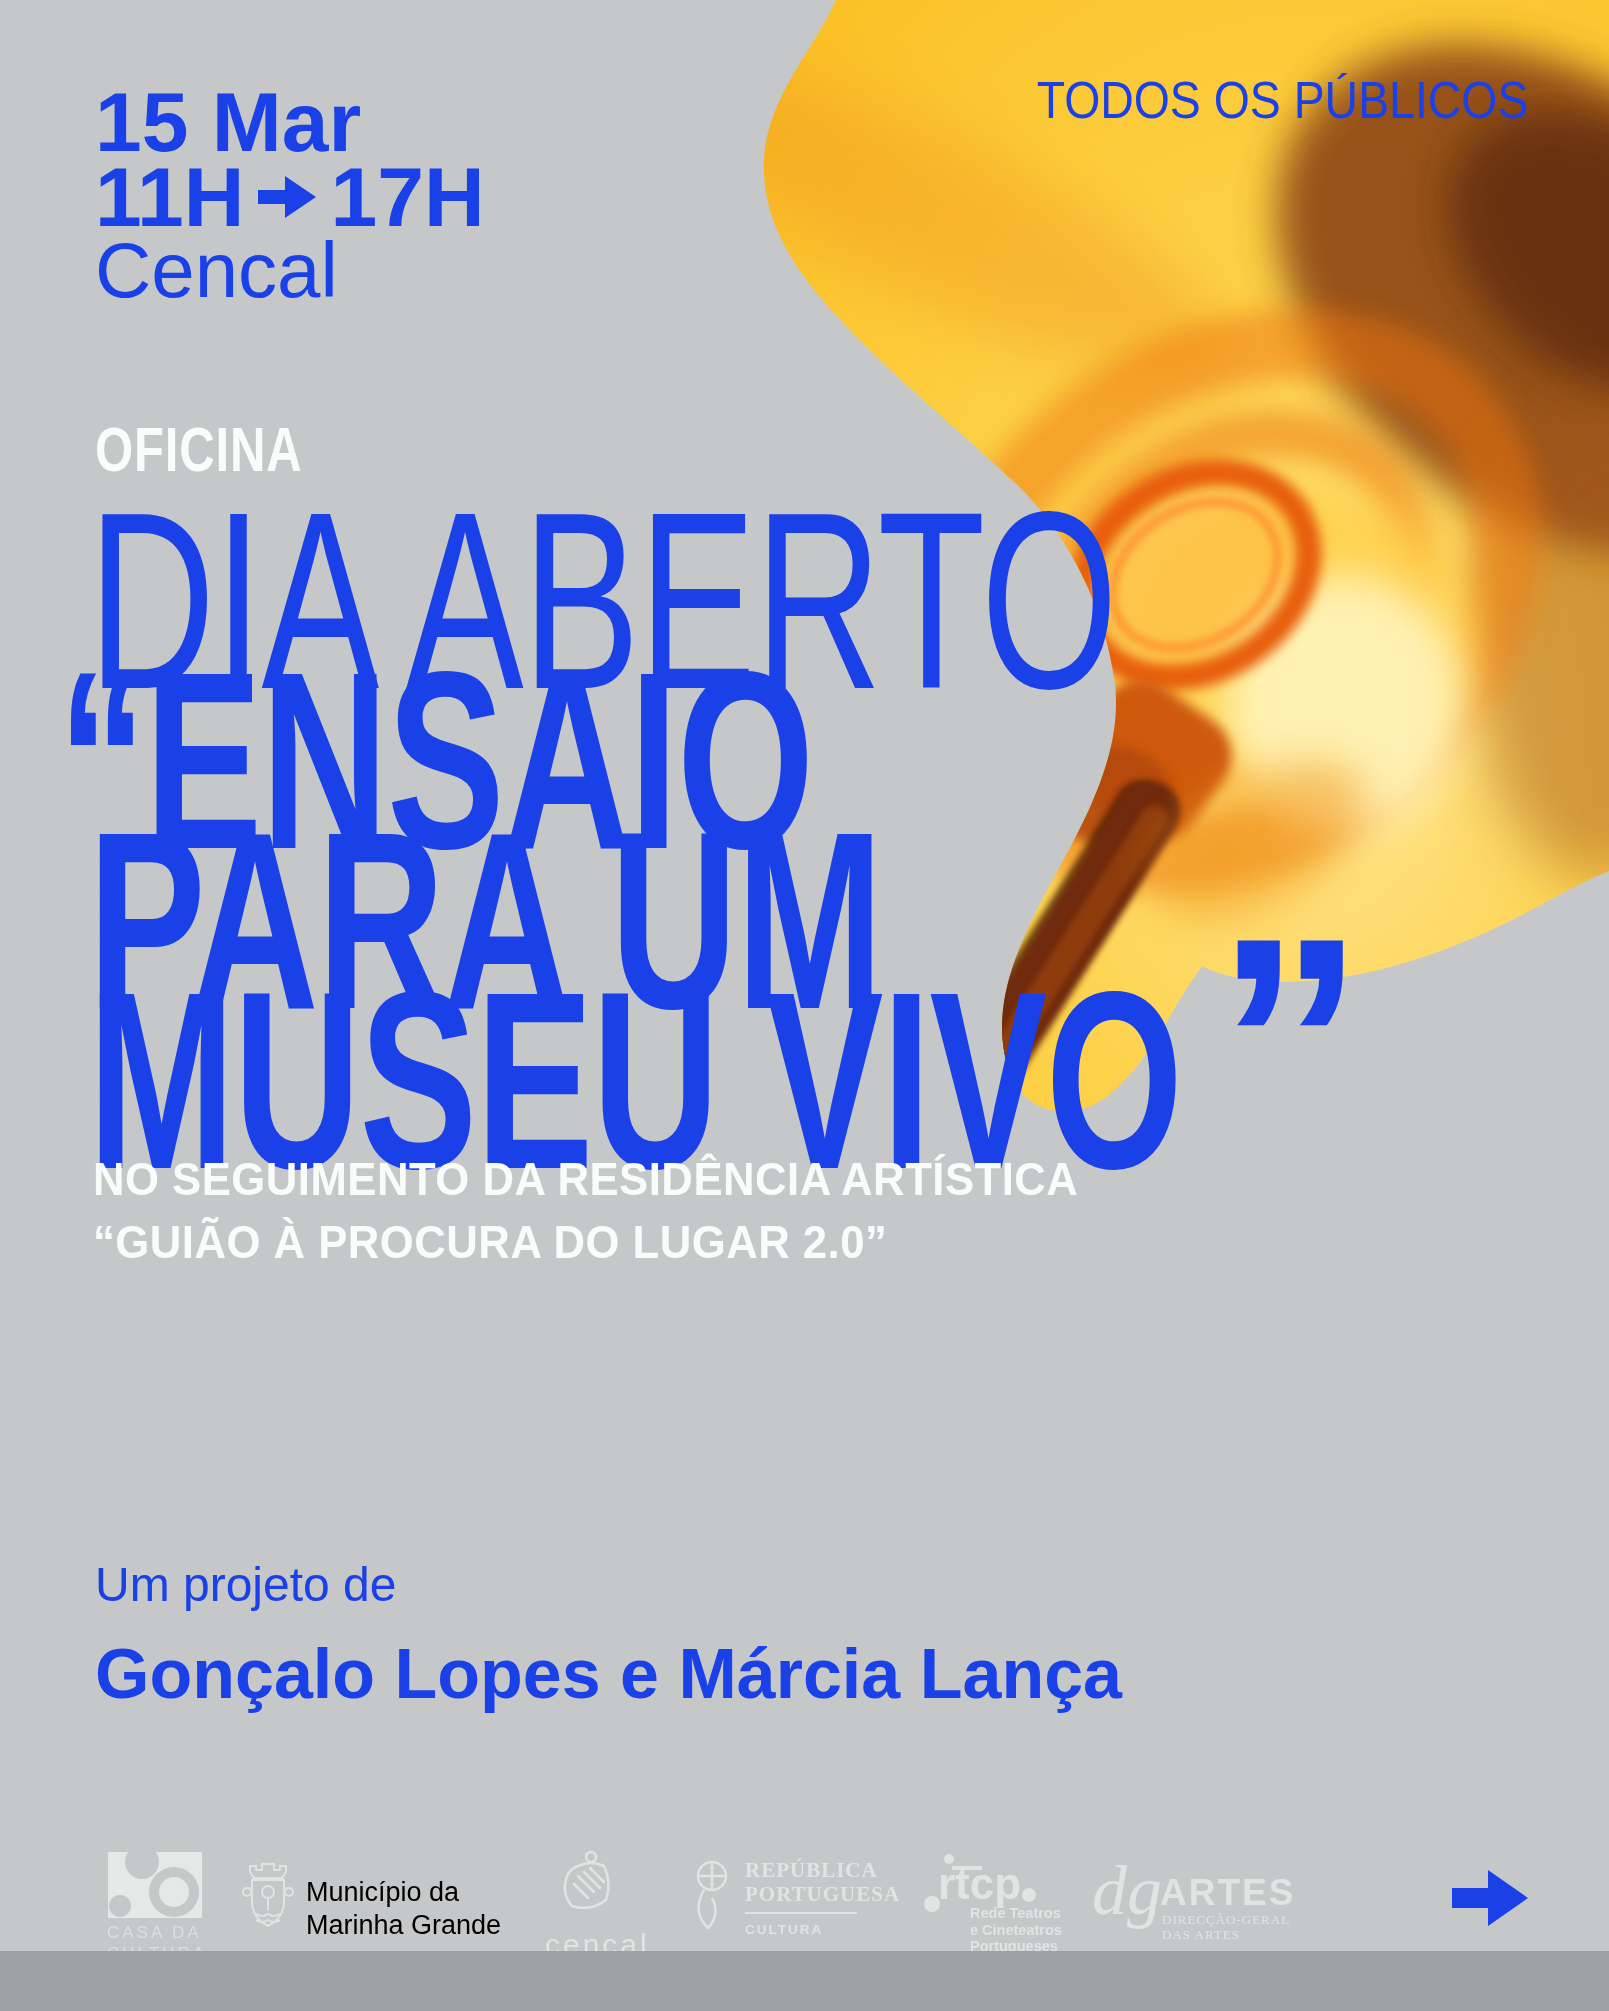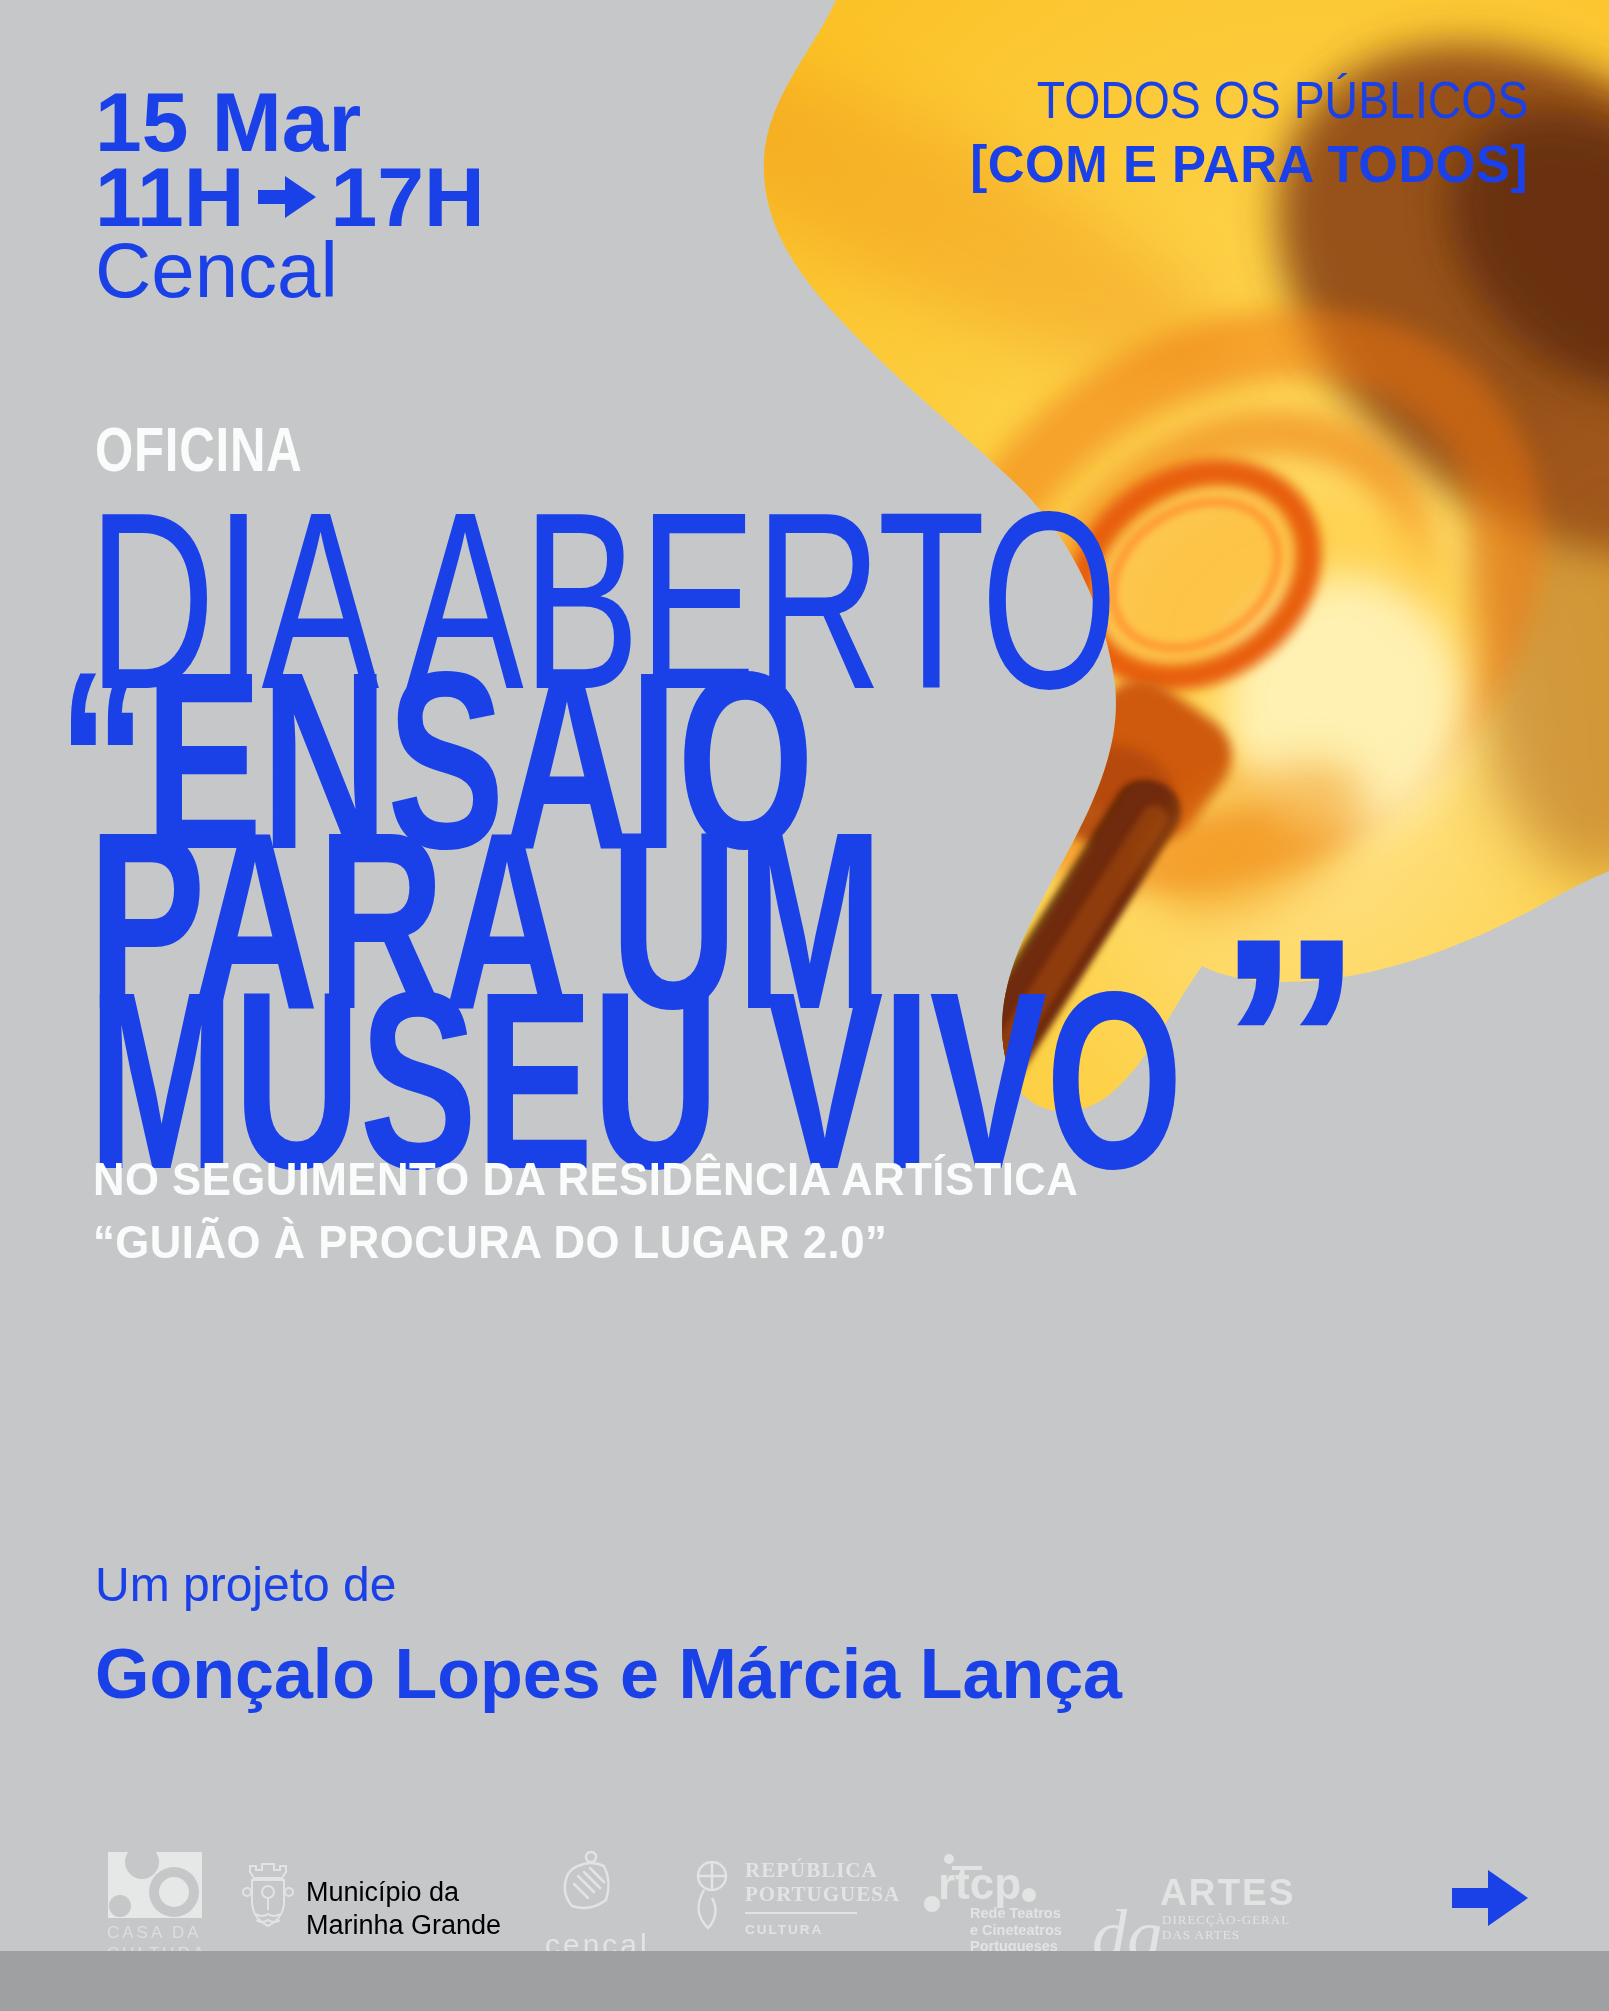--- a/index.html
+++ b/index.html
@@ -45,21 +45,21 @@
   .casa-text{left:107px;top:1922px;font-size:17px;letter-spacing:3px;line-height:21px;color:#dcdfdf;}
   .casa-sub{left:107px;top:1964px;font-size:9.5px;letter-spacing:2px;color:#dcdfdf;}
   .muni-text{left:306px;top:1876px;font-size:27px;line-height:33px;font-weight:400;color:#000000;}
   .cencal-text{left:545px;top:1928px;width:86px;text-align:center;font-size:30px;letter-spacing:3px;color:#e2e4e4;}
   .rep-text1{left:745px;top:1858px;font-family:"Liberation Serif","DejaVu Serif",serif;font-size:21px;line-height:24px;letter-spacing:1px;color:#e2e4e4;font-weight:700;}
   .rep-rule{left:745px;top:1912px;width:112px;height:2px;background:#e2e4e4;}
   .rep-text2{left:745px;top:1922px;font-size:13.5px;font-weight:700;letter-spacing:2px;color:#e2e4e4;}
   .rtcp-brand{left:938px;top:1862px;font-size:44px;font-weight:700;line-height:1;letter-spacing:0;color:#e2e4e4;}
   .rtcp-bar{left:952px;top:1866px;width:30px;height:4px;background:#e2e4e4;}
   .rtcp-lines{left:950px;top:1905px;font-size:14.5px;font-weight:700;line-height:16.5px;color:#e2e4e4;margin-left:20px;}
-  .dg-script{left:1092px;top:1856px;font-family:"Liberation Serif","DejaVu Serif",serif;font-style:italic;font-size:70px;line-height:1;color:#e2e4e4;margin-top:44px;}
+  .dg-script{left:1092px;top:1856px;font-family:"Liberation Serif","DejaVu Serif",serif;font-style:italic;font-size:70px;line-height:1;color:#e2e4e4;}
   .dg-brand{left:1160px;top:1872px;font-size:37px;font-weight:700;letter-spacing:2px;color:#e2e4e4;}
   .dg-lines{left:1162px;top:1912px;font-family:"Liberation Serif","DejaVu Serif",serif;font-size:13px;line-height:15px;letter-spacing:1px;color:#e2e4e4;}
   .dot{position:absolute;border-radius:50%;background:#e2e4e4;}
 </style>
 </head>
 <body>
 
 <div class="poster">
 
   <svg class="abs" style="left:0;top:0;z-index:1;" width="1609" height="2011" viewBox="0 0 1609 2011">
@@ -138,21 +138,20 @@
   <div class="abs date-line2 blue nowrap">
     <span>11H</span>
     <svg width="58" height="46" viewBox="0 0 58 46" style="display:block;">
       <polygon points="0,16 27,16 27,2 58,23 27,44 27,30 0,30" fill="#1a41e8"></polygon>
     </svg>
     <span>17H</span>
   </div>
   <div class="abs venue blue nowrap">Cencal</div>
 
   <div class="abs audience1 blue nowrap" style="z-index:2;">TODOS OS PÚBLICOS</div>
-  <div class="abs audience2 blue nowrap" style="z-index:2;">[COM E PARA TODOS]</div>
 
   <div class="abs kicker white nowrap" style="z-index:2;">OFICINA</div>
 
   <div class="abs title-block">
     <div class="title-line t-reg">DIA ABERTO</div>
     <div class="title-line t-bold t-outdent">“ENSAIO</div>
     <div class="title-line t-bold">PARA UM</div>
     <div class="title-line t-bold">MUSEU VIVO</div>
   </div>
   <div class="abs closing-quote blue">”</div>

